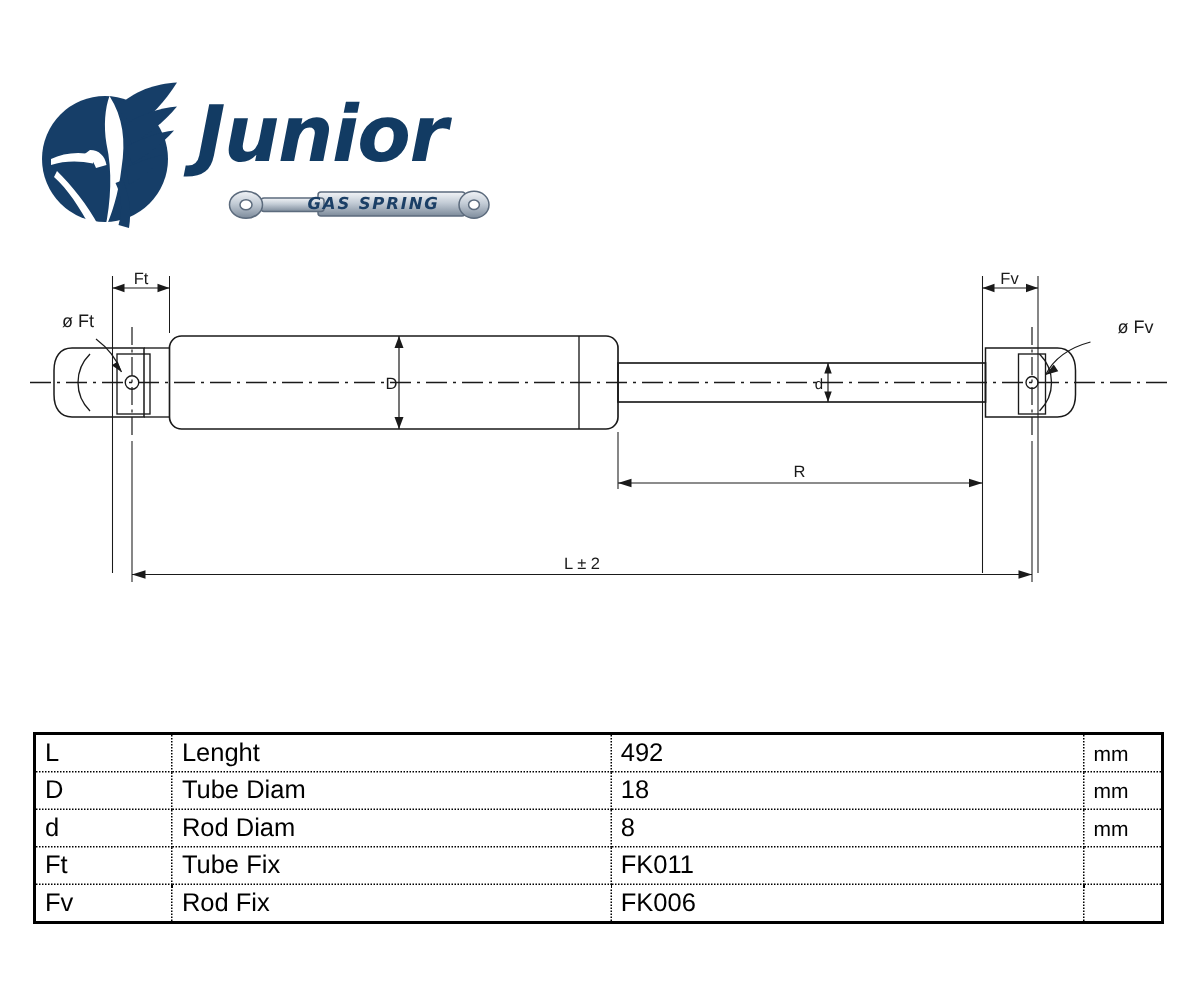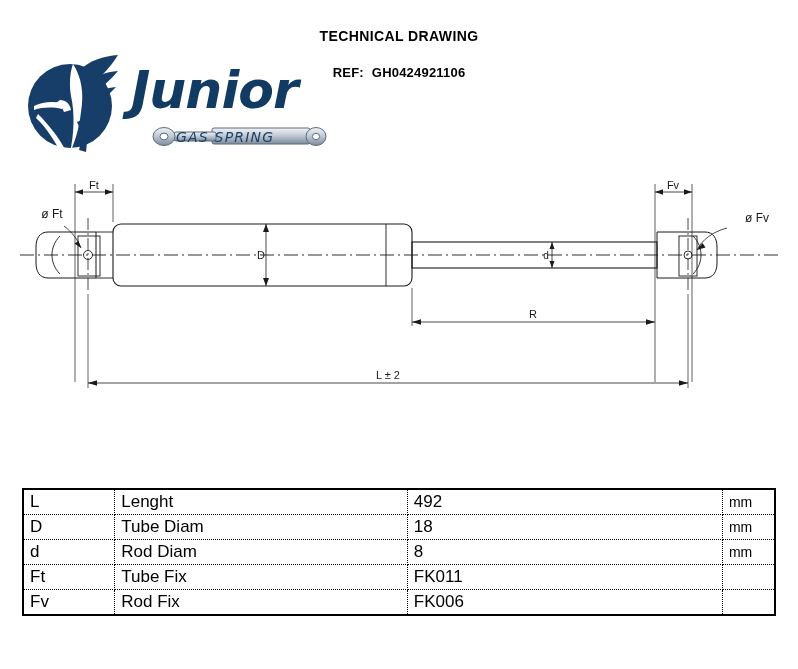--- a/index.html
+++ b/index.html
@@ -56,25 +56,25 @@
     font-weight: bold;
     font-style: italic;
     color: #123b63;
     letter-spacing: -1px;
     line-height: 1;
     text-align: center;
   }
   .logo-spring { position: absolute; left: 126px; top: 72px; }
   .logo-tag {
     position: absolute;
-    left: 150px;
+    left: 179px;
     top: 77px;
     font-family: "DejaVu Sans", sans-serif;
-    font-size: 14px;
-    font-weight: normal;
+    font-size: 11px;
+    font-weight: bold;
     font-style: italic;
     color: #1b3f66;
     letter-spacing: 1.2px;
   }
 
   
   .drawing {
     position: absolute;
     left: 0;
     top: 170px;
@@ -106,24 +106,20 @@
   .spec-table td.c-sym   { width: 82px; }
   .spec-table td.c-desc  { width: 292px; }
   .spec-table td.c-val   { width: 318px; }
   .spec-table td.c-unit  { width: 40px; border-right: none; font-size: 14px; }
 </style>
 </head>
 <body>
 
 <div class="page">
 
-  <div class="title">TECHNICAL DRAWING</div>
-  <div class="ref">
-    <span class="ref-label">REF:</span><span>GH0424921106</span>
-  </div>
 
   <div class="logo-block">
     <span class="logo-mark">
       <svg width="100" height="104" viewBox="0 0 100 104">
         <circle cx="44" cy="52" r="42" fill="#163e68"></circle>
 
         <path d="M52 18 C63 6 78 2 92 1 C84 14 74 24 64 31 Z" fill="#163e68"></path>
         <path d="M56 30 C68 22 80 18 92 17 C83 28 72 36 62 42 Z" fill="#163e68"></path>
         <path d="M58 44 C69 38 80 34 90 33 C81 43 71 50 62 55 Z" fill="#163e68"></path>
         <path d="M58 58 C68 53 77 50 85 49 C77 58 68 65 60 69 Z" fill="#163e68"></path>

